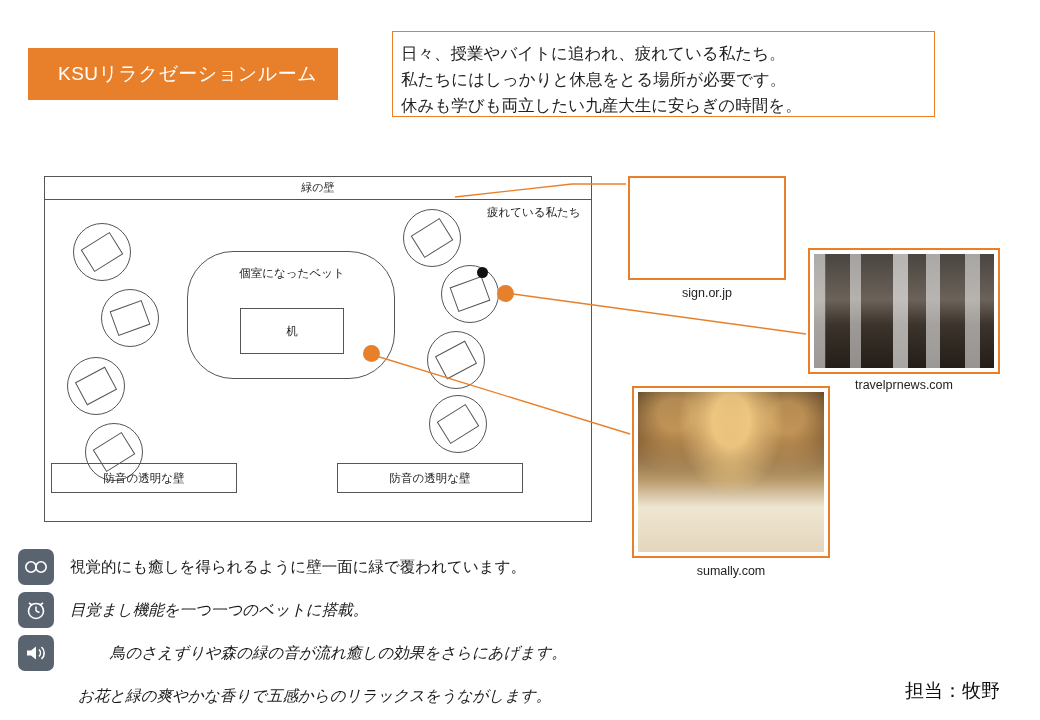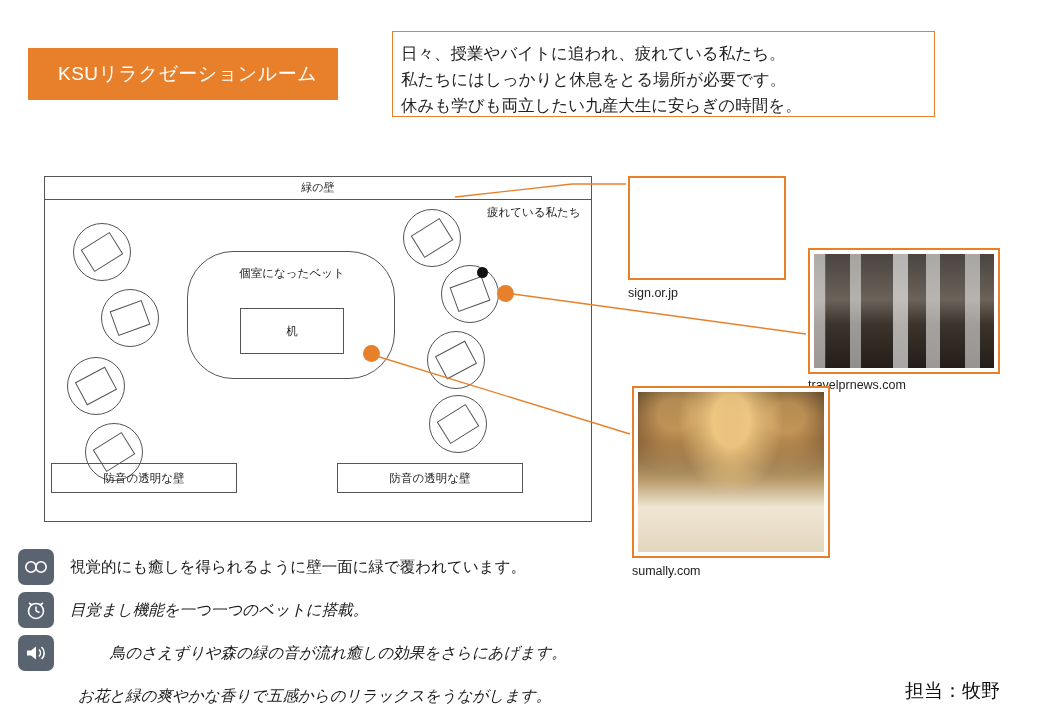--- a/index.html
+++ b/index.html
@@ -187,20 +187,21 @@
   
   .photo-card {
     position: absolute;
     border: 2px solid #E8802B;
     box-sizing: border-box;
     background: #333;
     overflow: hidden;
   }
   .photo-caption {
     position: absolute;
+    text-align: center;
     font-size: 12.5px;
     color: #222;
   }
 
   
   #photo-greenwall { left: 628px; top: 176px; width: 158px; height: 104px; padding: 3px; background:#ffffff;}
   #photo-greenwall .inner {
     width: 100%; height: 100%;
     background:
       radial-gradient(circle at 18% 28%, #9bb05a 0 9px, transparent 10px),

